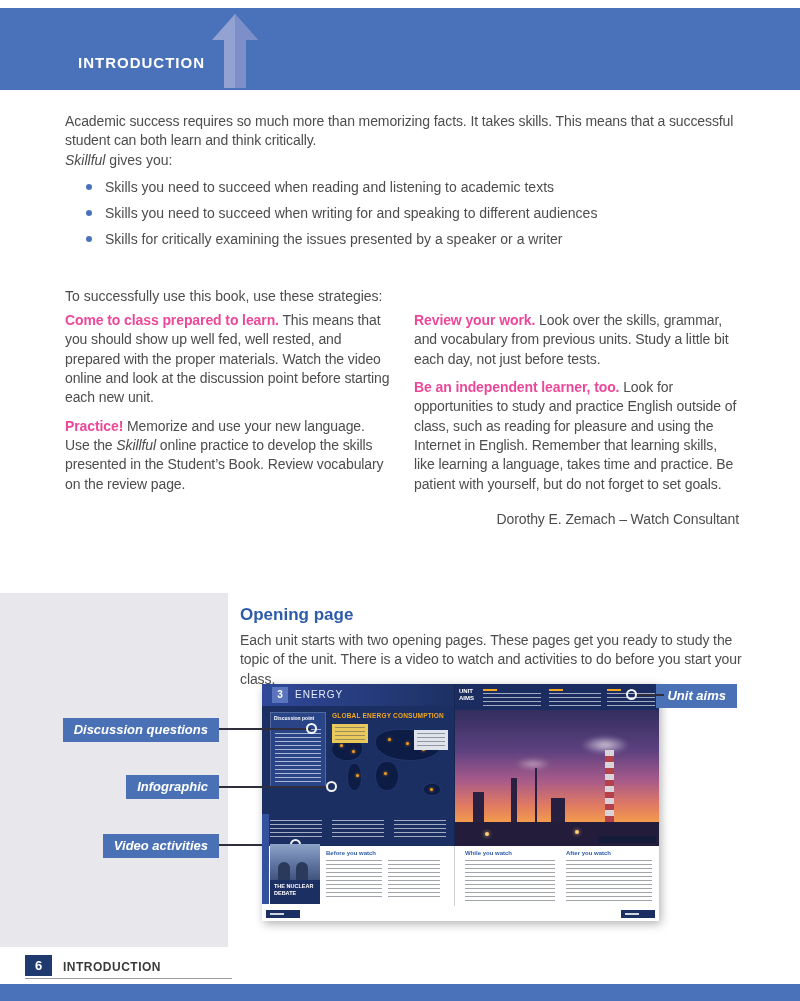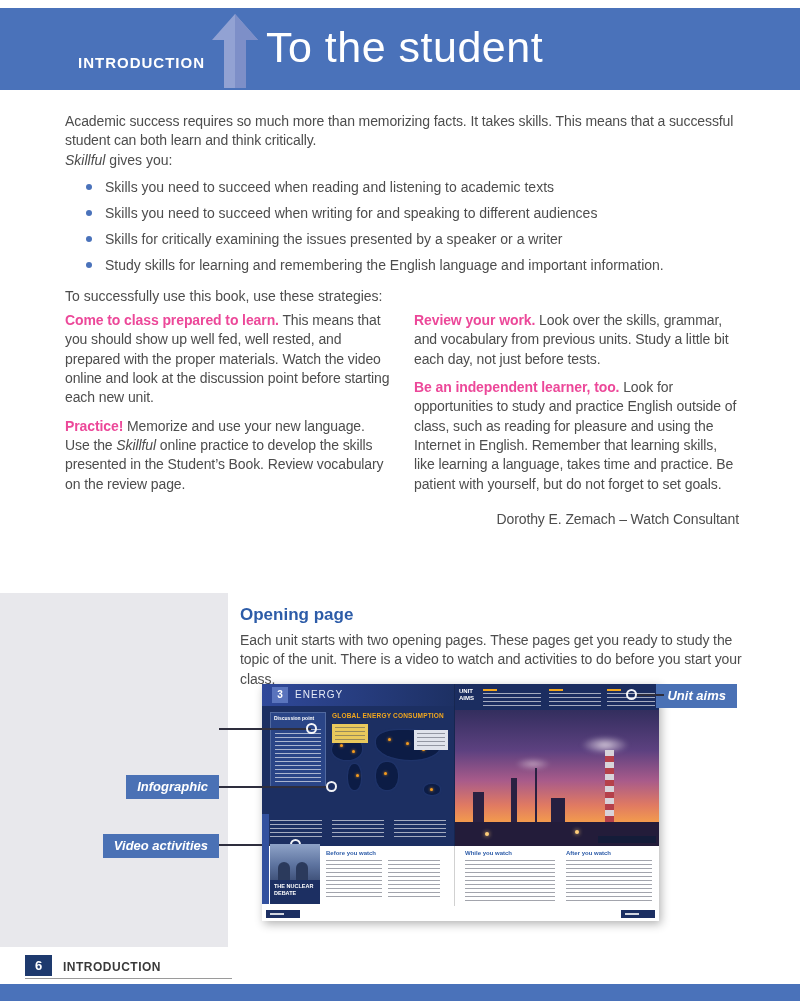--- a/index.html
+++ b/index.html
@@ -134,31 +134,29 @@
 <body>
 
 <div class="page">
 
   <header class="banner">
     <span class="eyebrow">INTRODUCTION</span>
     <svg class="banner-arrow" viewBox="0 0 58 80">
       <polygon points="6,30 29,4 52,30 40,30 40,78 18,78 18,30" fill="#92a2d3"></polygon>
       <polygon points="29,4 52,30 40,30 40,78 29,78" fill="#7d8fc8"></polygon>
     </svg>
-    <h1 class="page-title">To the student</h1>
   </header>
 
   <p class="para1">Academic success requires so much more than memorizing facts. It takes skills. This means that a successful student can both learn and think critically.</p>
   <p class="gives"><i>Skillful</i><span> gives you:</span></p>
 
   <ul class="bullets">
     <li><span class="bullet-dot"></span><span>Skills you need to succeed when reading and listening to academic texts</span></li>
     <li><span class="bullet-dot"></span><span>Skills you need to succeed when writing for and speaking to different audiences</span></li>
     <li><span class="bullet-dot"></span><span>Skills for critically examining the issues presented by a speaker or a writer</span></li>
-    <li><span class="bullet-dot"></span><span>Study skills for learning and remembering the English language and important information.</span></li>
   </ul>
 
   <p class="strategies-intro">To successfully use this book, use these strategies:</p>
 
   <div class="cols">
     <div class="col">
       <p><strong>Come to class prepared to learn.</strong><span> This means that you should show up well fed, well rested, and prepared with the proper materials. Watch the video online and look at the discussion point before starting each new unit.</span></p>
       <p><strong>Practice!</strong><span> Memorize and use your new language. Use the </span><i>Skillful</i><span> online practice to develop the skills presented in the Student’s Book. Review vocabulary on the review page.</span></p>
     </div>
     <div class="col">
@@ -252,20 +250,21 @@
 
     <div class="sp-gutter"></div>
     <div class="sp-pgleft">
         <div class="pgdash"></div>
       </div>
     <div class="sp-pgright">
         <div class="pgdash"></div>
       </div>
   </div>
 
+  <div class="callout co-discussion">Discussion questions</div>
   <div class="callout co-infographic">Infographic</div>
   <div class="callout co-video">Video activities</div>
   <div class="callout co-unitaims">Unit aims</div>
 
   <div class="cline cl-discussion"></div>
   <div class="cline cl-infographic"></div>
   <div class="cline cl-video"></div>
   <div class="cline cl-unitaims"></div>
 
   <div class="cring cr-discussion"></div>

